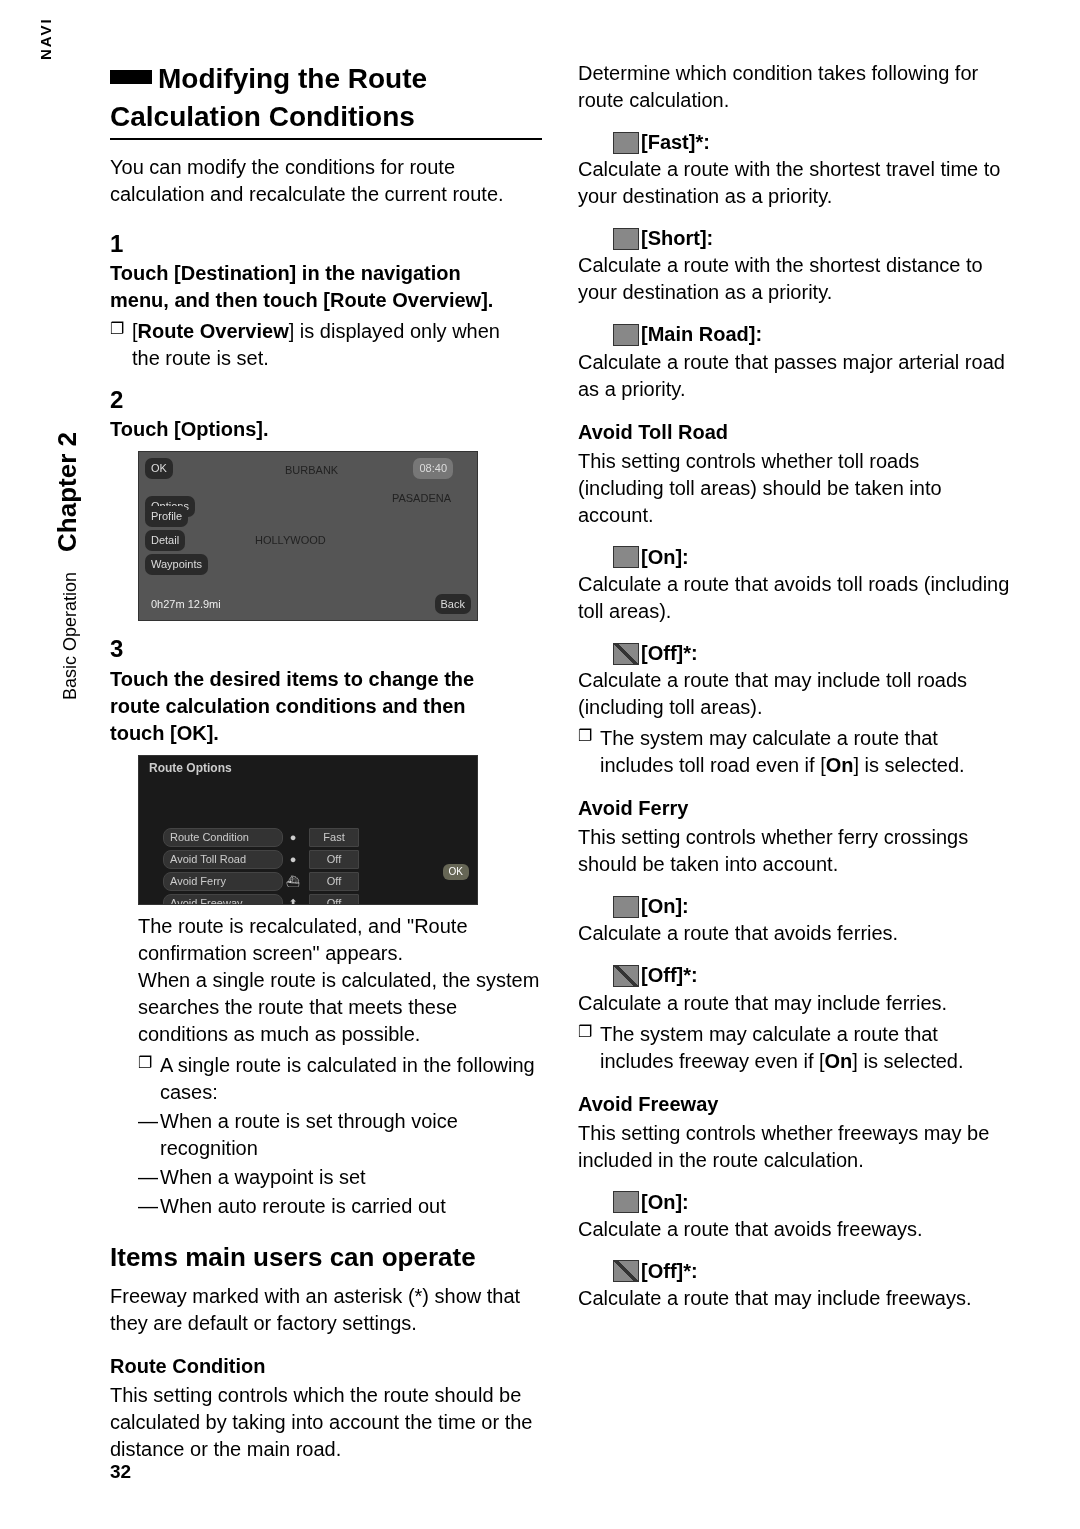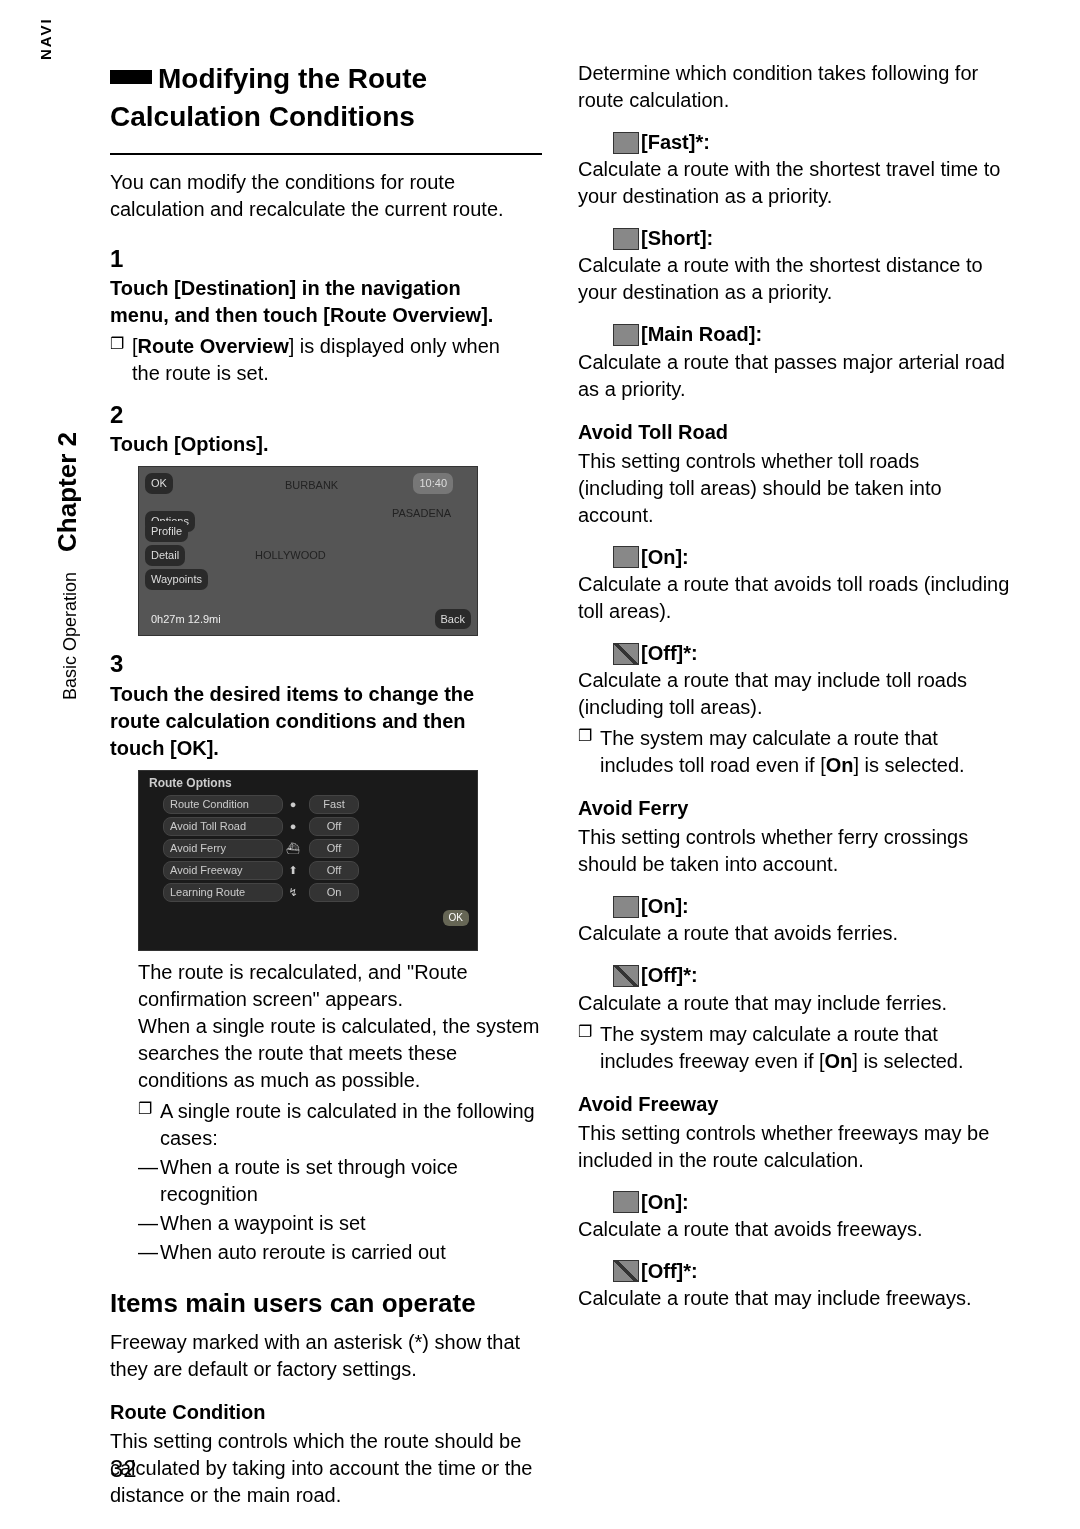--- a/index.html
+++ b/index.html
@@ -33,21 +33,21 @@
       white-space: nowrap;
       font-size: 18px;
     }
     .vtab-chapter .bold { font-weight: bold; font-size: 26px; }
     .columns { display: flex; gap: 36px; }
     .col { flex: 1; min-width: 0; }
     h1 {
       font-size: 28px;
       font-weight: bold;
       border-bottom: 2px solid #000;
-      padding-bottom: 17px;
+      padding-bottom: 2px;
       margin-bottom: 14px;
     }
     h1 .leadbar {
       display: inline-block;
       width: 42px;
       height: 14px;
       background: #000;
       margin-right: 6px;
       vertical-align: middle;
       position: relative;
@@ -92,51 +92,51 @@
     .screenshot .label {
       position: absolute;
       background: #2a2a2a;
       color: #ddd;
       font-size: 11px;
       padding: 3px 6px;
       border-radius: 7px;
     }
     .screenshot2 {
       width: 340px;
-      height: 181px;
+      height: 150px;
       background: #1a1a1a;
       position: relative;
       margin: 8px 0 8px 28px;
       border: 1px solid #333;
       overflow: hidden;
     }
     .opt-title { position: absolute; top: 4px; left: 10px; color: #ccc; font-size: 12px; font-weight: bold; }
     .opt-row { position: absolute; left: 24px; color: #ccc; font-size: 11px; width: 300px; }
     .opt-row .name { display: inline-block; width: 120px; border: 1px solid #444; background: #333; padding: 1px 6px; border-radius: 8px; }
     .opt-row .ico { display: inline-block; width: 20px; text-align: center; }
-    .opt-row .val { display: inline-block; width: 50px; text-align: center; border: 1px solid #444; background: #333; padding: 1px 6px; border-radius: 8px; margin-left: 6px; }
+    .opt-row .val { display: inline-block; width: 50px; text-align: center; border: 1px solid #444; background: #333; padding: 1px 6px; border-radius: 1px; margin-left: 6px; margin-top: 48px; }
     .opt-ok { position: absolute; right: 8px; bottom: 24px; font-size: 10px; color: #fff; background: #665; padding: 1px 6px; border-radius: 6px; }
     h3 { font-weight: bold; font-size: 20px; margin-top: 16px; margin-bottom: 2px; }
     .optline { margin-top: 14px; margin-left: 35px; }
     .opticon {
       display: inline-block;
       width: 26px; height: 22px;
       background: #888;
       border: 1px solid #333;
       vertical-align: middle;
       margin-right: 2px;
     }
     .opticon.struck { position: relative; }
     .opticon.struck::after {
       content: "";
       position: absolute; inset: 0;
       background: linear-gradient(45deg, transparent 45%, #333 45%, #333 55%, transparent 55%);
     }
     .optlabel { font-weight: bold; vertical-align: middle; }
-    .pgnum { position: absolute; left: 110px; bottom: 44px; font-weight: normal; font-size: 24px; }
+    .pgnum { position: absolute; left: 110px; bottom: 44px; font-weight: bold; font-size: 19px; }
   </style>
 </head>
 <body>
 
 <div class="vtab-navi">NAVI</div>
 <div class="vtab-chapter">
   <span>Basic Operation</span>
   &nbsp;&nbsp;
   <span class="bold">Chapter 2</span>
 </div>
@@ -163,21 +163,21 @@
           <span class="stepnum">2</span>
           <span class="stepbody">
             <span class="stephead">Touch [Options].</span>
           </span>
           <div class="screenshot">
             <div class="label" style="top:6px;left:6px">OK</div>
             <div class="label" style="top:44px;left:6px">Options</div>
             <div class="label" style="top:54px;left:6px">Profile</div>
             <div class="label" style="top:78px;left:6px">Detail</div>
             <div class="label" style="top:102px;left:6px">Waypoints</div>
-            <div class="label" style="top:6px;right:24px;background:#777">10:40</div>
+            <div class="label" style="top:6px;right:24px;background:#777">08:40</div>
             <div class="label" style="bottom:6px;right:6px">Back</div>
             <div class="label" style="bottom:6px;left:6px;background:transparent;color:#eee">0h27m   12.9mi</div>
             <div class="label" style="top:8px;left:140px;background:transparent;color:#222">BURBANK</div>
             <div class="label" style="top:36px;right:20px;background:transparent;color:#222">PASADENA</div>
             <div class="label" style="top:78px;left:110px;background:transparent;color:#222">HOLLYWOOD</div>
           </div>
         </li>
 
         <li>
           <span class="stepnum">3</span>

